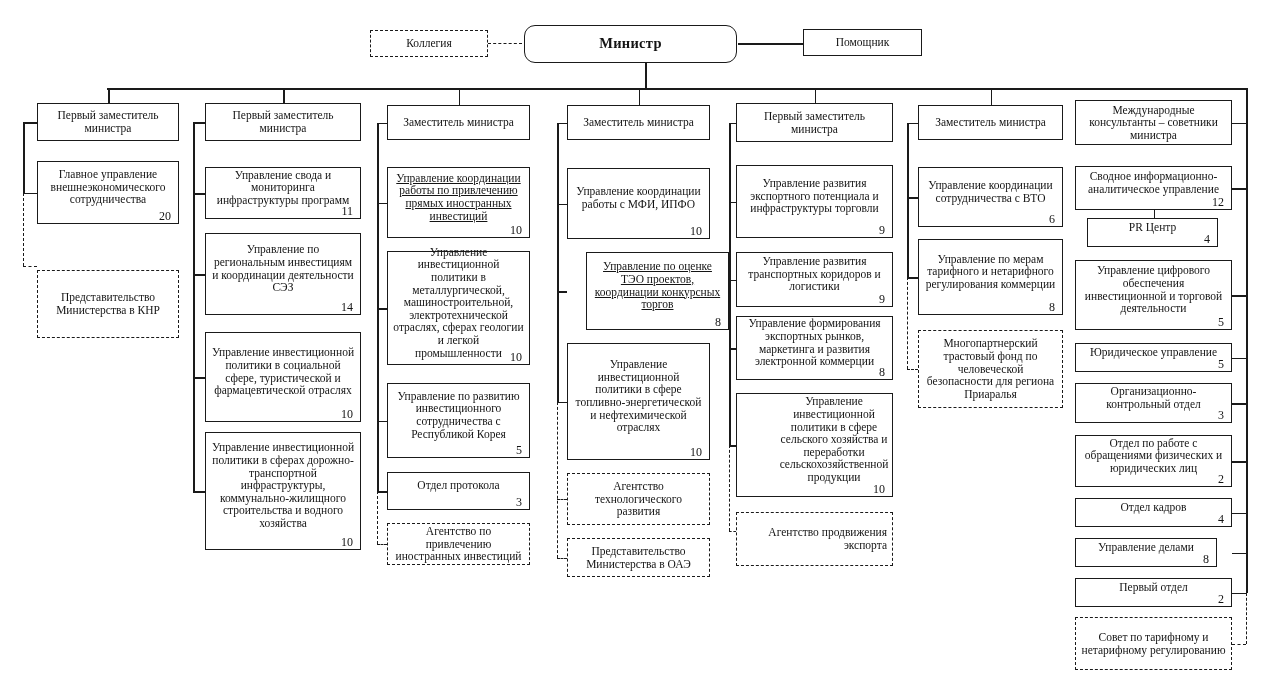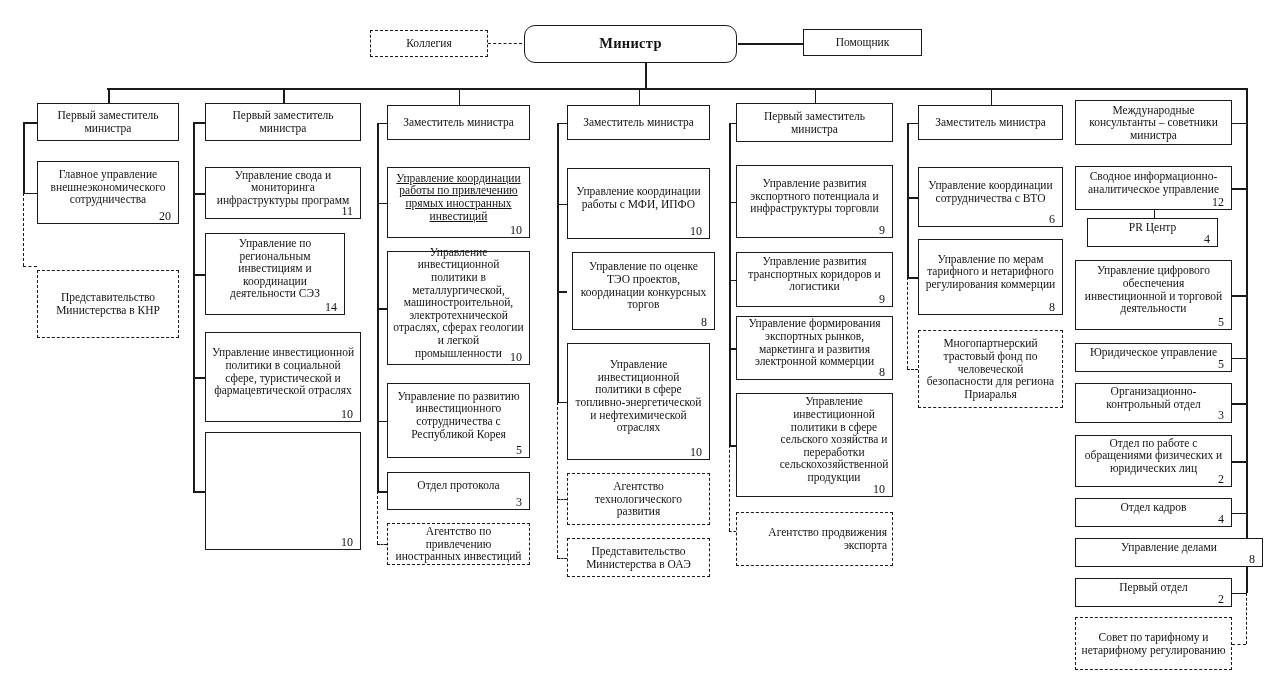--- a/index.html
+++ b/index.html
@@ -66,29 +66,30 @@
     <div class="ln h" style="left: 193px; top: 122px; width: 12px;"></div>
     <div class="ln h" style="left: 193px; top: 193px; width: 12px;"></div>
     <div class="ln h" style="left: 193px; top: 274px; width: 12px;"></div>
     <div class="ln h" style="left: 193px; top: 377px; width: 12px;"></div>
     <div class="ln h" style="left: 193px; top: 491px; width: 12px;"></div>
     <div class="ln v" style="left: 193px; top: 122px; height: 369px;"></div>
     <div class="box counted" style="left: 205px; top: 167px; width: 156px; height: 52px;">
       <span>Управление свода и мониторинга инфраструктуры программ</span>
       <span class="cnt">11</span>
     </div>
-    <div class="box counted" style="left: 205px; top: 233px; width: 140px; height: 82px; justify-content: flex-end;">
+    <div class="box counted" style="left: 205px; top: 233px; width: 156px; height: 82px; justify-content: flex-end;">
       <span>Управление по региональным инвестициям и координации деятельности СЭЗ</span>
       <span class="cnt">14</span>
     </div>
     <div class="box counted" style="left: 205px; top: 332px; width: 156px; height: 90px;">
       <span>Управление инвестиционной политики в социальной сфере, туристической и фармацевтической отраслях</span>
       <span class="cnt">10</span>
     </div>
     <div class="box counted" style="left: 205px; top: 432px; width: 156px; height: 118px;">
+      <span>Управление инвестиционной политики в сферах дорожно-транспортной инфраструктуры, коммунально-жилищного строительства и водного хозяйства</span>
       <span class="cnt">10</span>
     </div>
     <div class="box" style="left: 387px; top: 105px; width: 143px; height: 35px;">
       <span>Заместитель министра</span>
     </div>
     <div class="ln v" style="left: 458.5px; top: 88px; height: 17px;"></div>
     <div class="ln h" style="left: 377px; top: 122.5px; width: 10px;"></div>
     <div class="ln h" style="left: 377px; top: 202.5px; width: 10px;"></div>
     <div class="ln h" style="left: 377px; top: 308px; width: 10px;"></div>
     <div class="ln h" style="left: 377px; top: 420.5px; width: 10px;"></div>
@@ -124,21 +125,21 @@
     <div class="ln h" style="left: 557px; top: 291px; width: 10px;"></div>
     <div class="ln h" style="left: 557px; top: 401.5px; width: 10px;"></div>
     <div class="ln hd" style="left: 557px; top: 499px; width: 10px;"></div>
     <div class="ln hd" style="left: 557px; top: 557.5px; width: 10px;"></div>
     <div class="ln v" style="left: 557px; top: 122.5px; height: 279px;"></div>
     <div class="ln vd" style="left: 557px; top: 401.5px; height: 156px;"></div>
     <div class="box counted" style="left: 567px; top: 168px; width: 143px; height: 71px;">
       <span>Управление координации работы с МФИ, ИПФО</span>
       <span class="cnt">10</span>
     </div>
-    <div class="box counted" style="left: 572px; top: 252px; width: 143px; height: 78px;">
+    <div class="box counted" style="left: 586px; top: 252px; width: 143px; height: 78px; text-decoration: underline;">
       <span>Управление по оценке ТЭО проектов, координации конкурсных торгов</span>
       <span class="cnt">8</span>
     </div>
     <div class="box counted" style="left: 567px; top: 343px; width: 143px; height: 117px;">
       <span>Управление инвестиционной политики в сфере топливно-энергетической и нефтехимической отраслях</span>
       <span class="cnt">10</span>
     </div>
     <div class="box dashed" style="left: 567px; top: 473px; width: 143px; height: 52px;">
       <span>Агентство технологического развития</span>
     </div>
@@ -234,21 +235,21 @@
       <span class="cnt">3</span>
     </div>
     <div class="box counted" style="left: 1075px; top: 435px; width: 157px; height: 52px;">
       <span>Отдел по работе с обращениями физических и юридических лиц</span>
       <span class="cnt">2</span>
     </div>
     <div class="box counted" style="left: 1075px; top: 498px; width: 157px; height: 29px;">
       <span>Отдел кадров</span>
       <span class="cnt">4</span>
     </div>
-    <div class="box counted" style="left: 1075px; top: 538px; width: 188px; height: 29px;">
+    <div class="box counted" style="left: 1075px; top: 538px; width: 142px; height: 29px;">
       <span>Управление делами</span>
       <span class="cnt">8</span>
     </div>
     <div class="box counted" style="left: 1075px; top: 578px; width: 157px; height: 29px;">
       <span>Первый отдел</span>
       <span class="cnt">2</span>
     </div>
     <div class="box dashed" style="left: 1075px; top: 617px; width: 157px; height: 53px;">
       <span>Совет по тарифному и нетарифному регулированию</span>
     </div>

